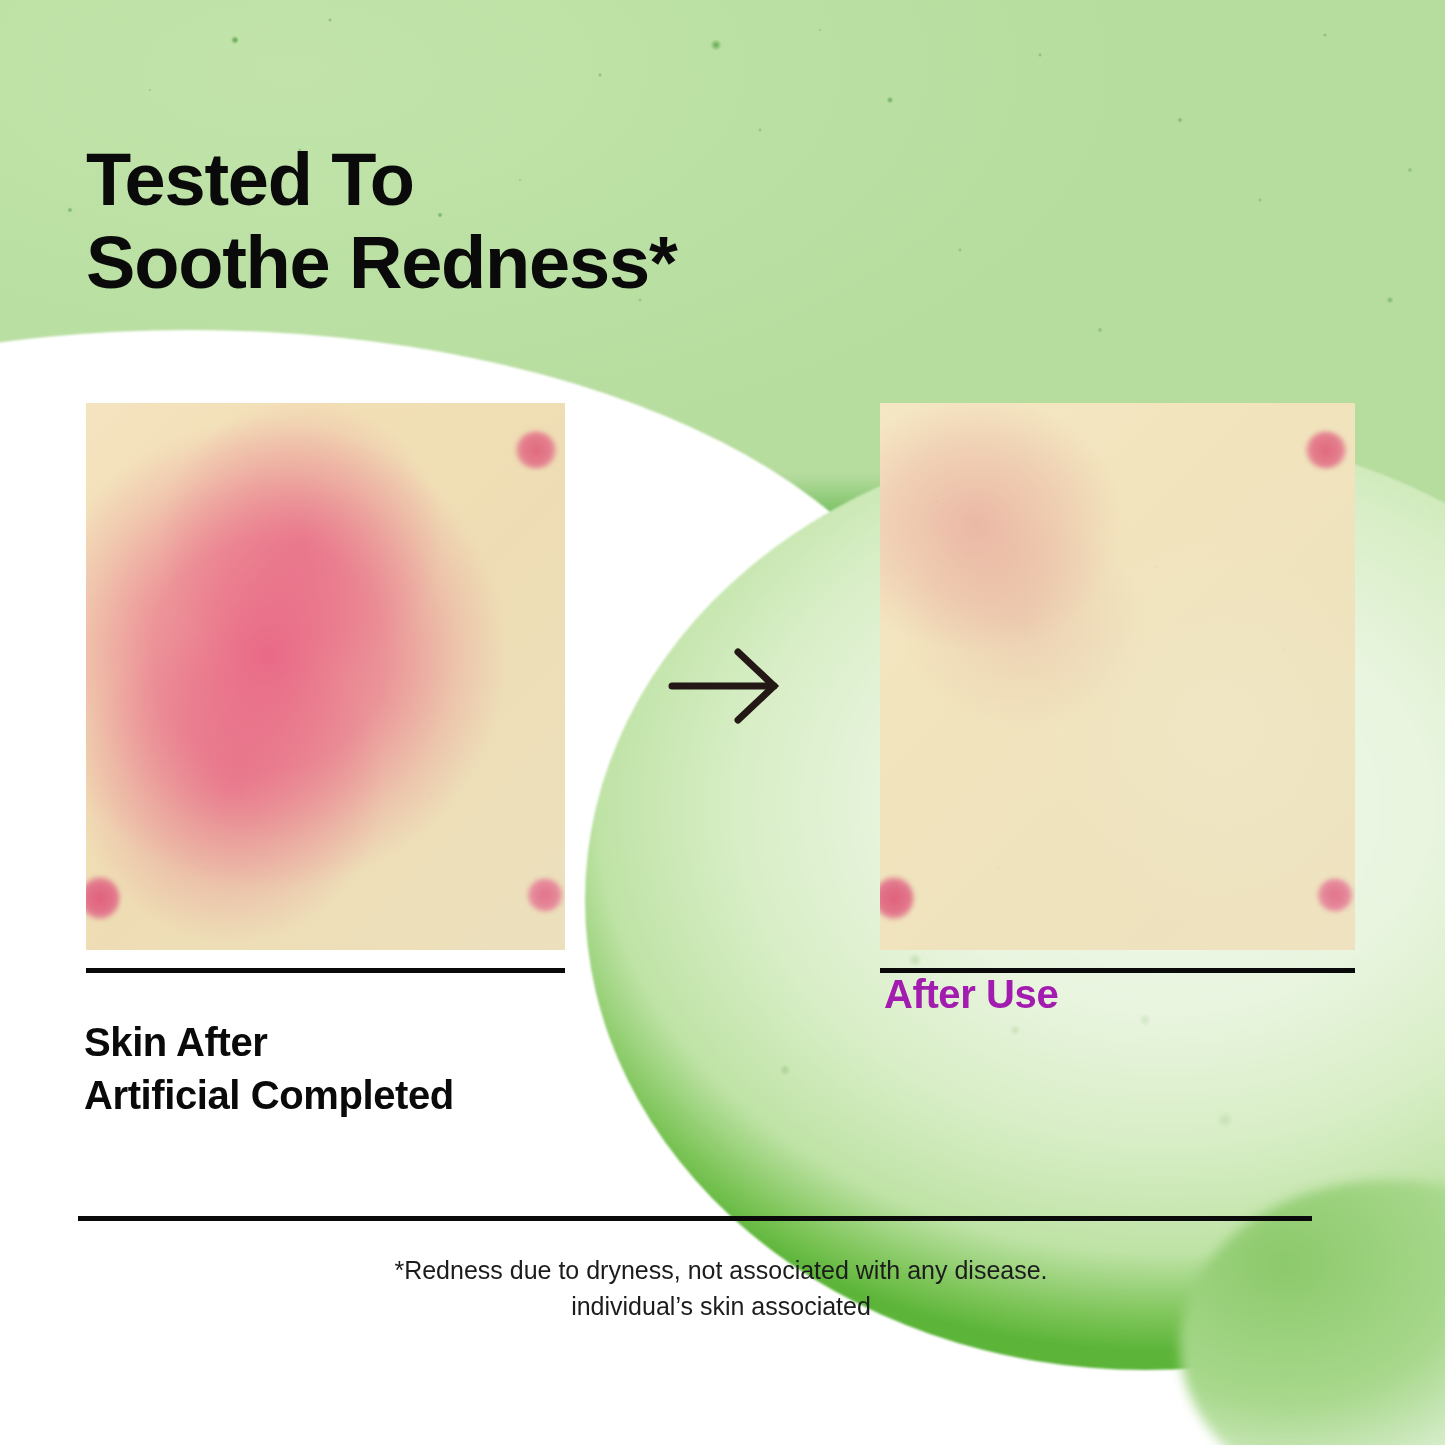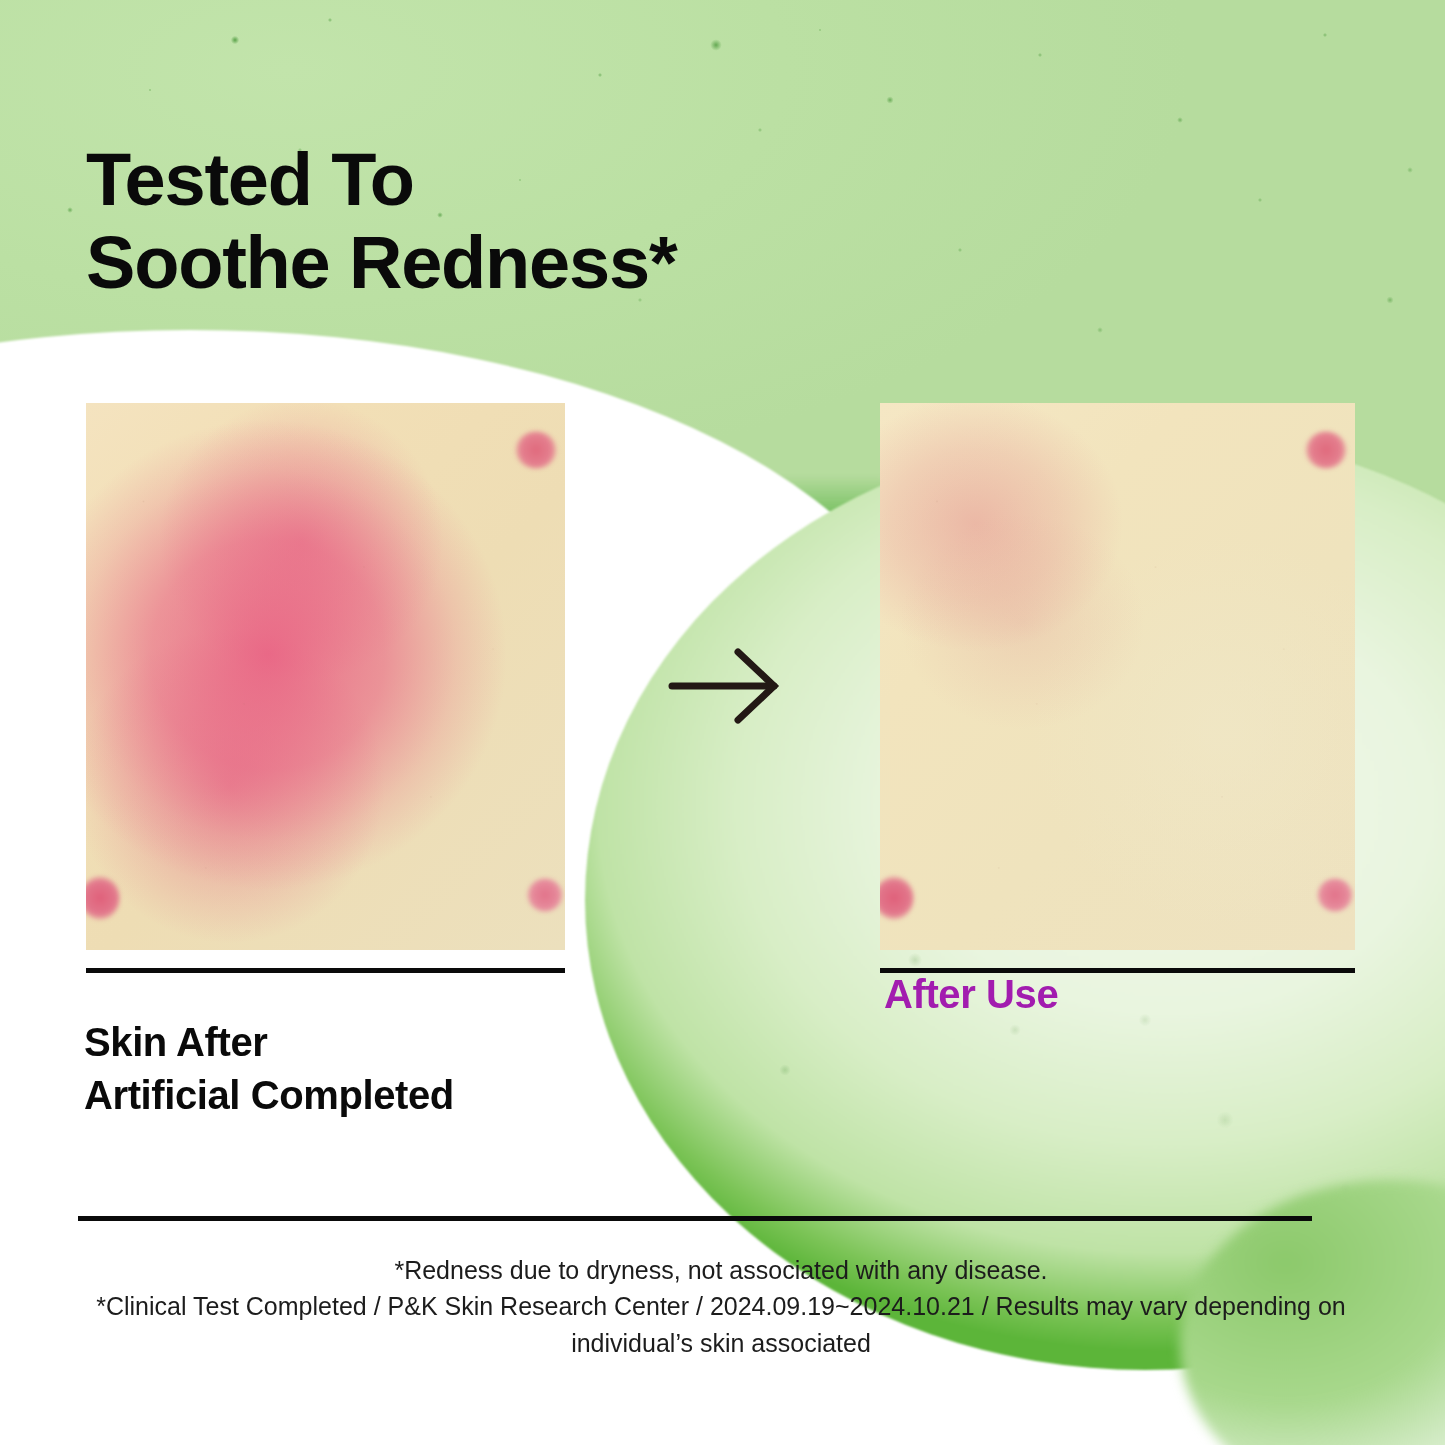--- a/index.html
+++ b/index.html
@@ -219,17 +219,16 @@
   <div class="cap cap-left">
     <span>Skin After</span><br>
     <span>Artificial Completed</span>
   </div>
   <div class="cap cap-right">
     <span>After Use</span>
   </div>
 
   <div class="footnote">
     <span class="fn-line">*Redness due to dryness, not associated with any disease.</span>
-    <span class="fn-line">*Clinical Test Completed / P&amp;K Skin Research Center / 2024.09.19~2024.10.21 / Results may vary depending on</span>
     <span class="fn-line">individual’s skin associated</span>
   </div>
 
 </div>
 
 </body></html>

